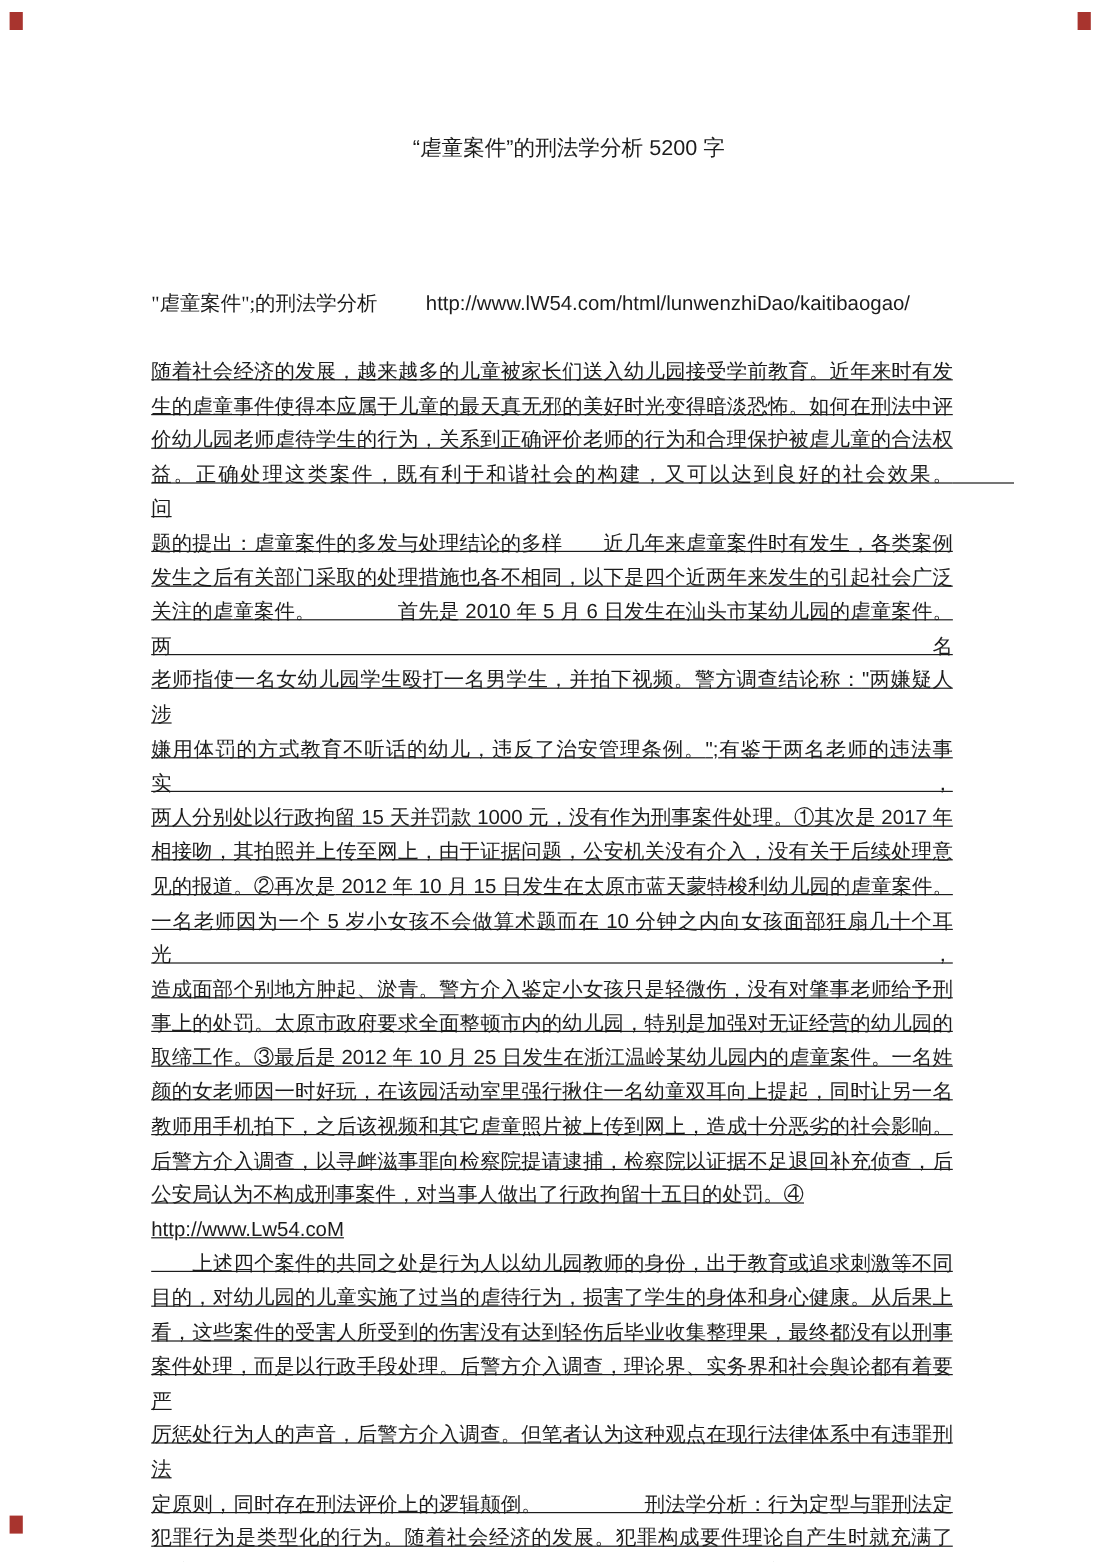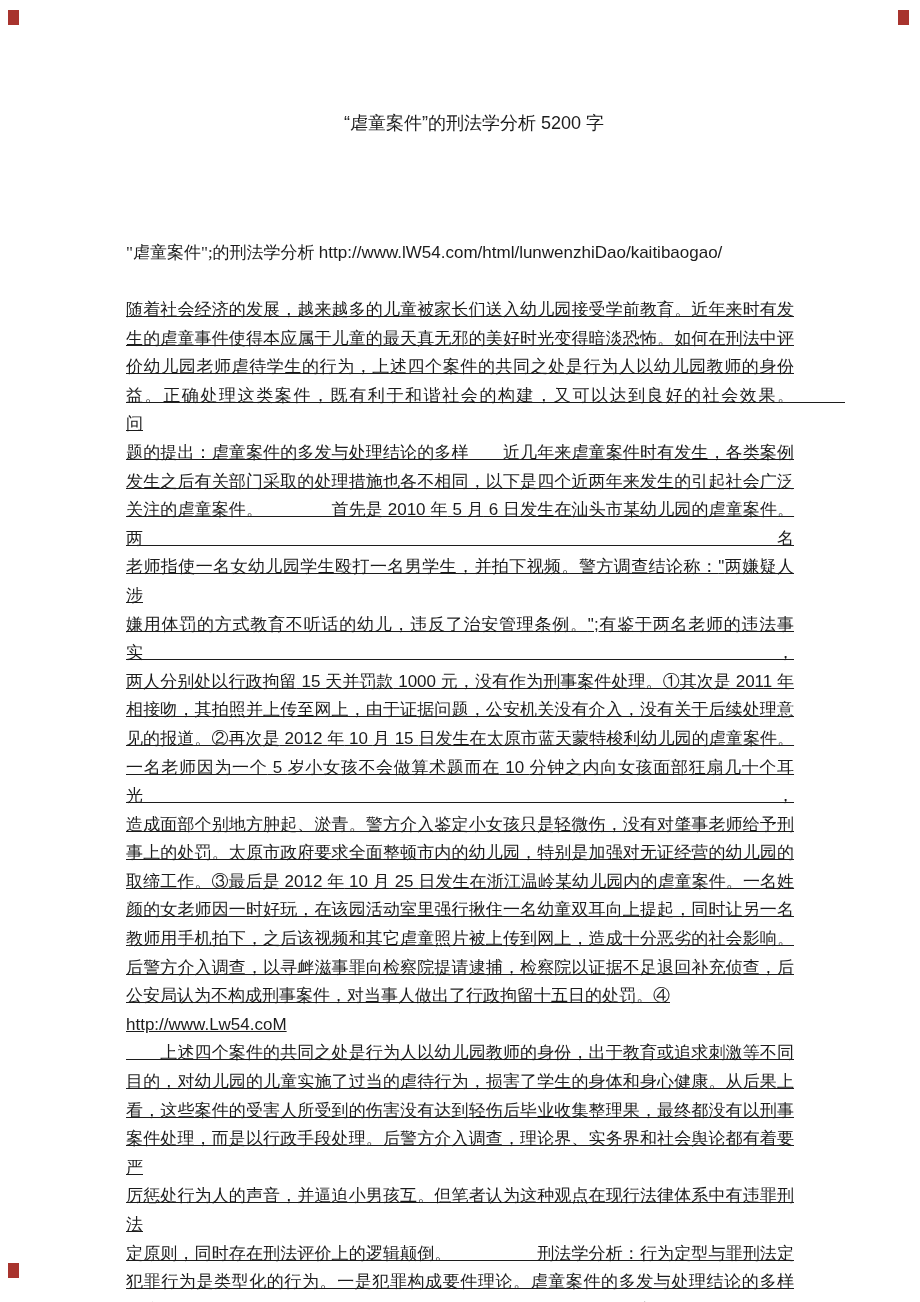--- a/index.html
+++ b/index.html
@@ -18,21 +18,21 @@
   .title{
     position:absolute;top:110px;left:0;width:920px;
     text-align:center;font-size:18px;line-height:26px;
     font-family:"Liberation Sans","DejaVu Sans",sans-serif;
     padding-left:14px;
   }
   .subtitle{
     position:absolute;top:240px;left:126px;width:668px;
     font-size:17px;line-height:26px;white-space:nowrap;
   }
-  .sub-url{}
+  .sub-url{margin-left:36px;}
   .lat{font-family:"Liberation Sans","DejaVu Sans",sans-serif;}
   .doc-body{
     position:absolute;top:296px;left:126px;width:668px;
     font-size:17px;line-height:28.6px;
   }
   .line{
     text-align:justify;
     text-align-last:justify;
     min-height:28.6px;
     text-decoration:underline;
@@ -52,45 +52,45 @@
 
   <div class="subtitle">
     <span class="sub-cn">"虐童案件";的刑法学分析</span>
     <span class="sub-url lat">http://www.lW54.com/html/lunwenzhiDao/kaitibaogao/</span>
   </div>
 
   <div class="doc-body">
     <div>
         <div class="line">随着社会经济的发展，越来越多的儿童被家长们送入幼儿园接受学前教育。近年来时有发</div>
         <div class="line">生的虐童事件使得本应属于儿童的最天真无邪的美好时光变得暗淡恐怖。如何在刑法中评</div>
-        <div class="line">价幼儿园老师虐待学生的行为，上述四个案件的共同之处是行为人以幼儿园教师的身份</div>
+        <div class="line">价幼儿园老师虐待学生的行为，关系到正确评价老师的行为和合理保护被虐儿童的合法权</div>
         <div class="line">益。正确处理这类案件，既有利于和谐社会的构建，又可以达到良好的社会效果。　　　问</div>
         <div class="line">题的提出：虐童案件的多发与处理结论的多样　　近几年来虐童案件时有发生，各类案例</div>
         <div class="line">发生之后有关部门采取的处理措施也各不相同，以下是四个近两年来发生的引起社会广泛</div>
         <div class="line">关注的虐童案件。　　　　首先是<span class="lat"> 2010 </span>年<span class="lat"> 5 </span>月<span class="lat"> 6 </span>日发生在汕头市某幼儿园的虐童案件。两名</div>
         <div class="line">老师指使一名女幼儿园学生殴打一名男学生，并拍下视频。警方调查结论称：<span class="lat">"</span>两嫌疑人涉</div>
         <div class="line">嫌用体罚的方式教育不听话的幼儿，违反了治安管理条例。<span class="lat">";</span>有鉴于两名老师的违法事实，</div>
-        <div class="line">两人分别处以行政拘留<span class="lat"> 15 </span>天并罚款<span class="lat"> 1000 </span>元，没有作为刑事案件处理。①其次是<span class="lat"> 2011 </span>年</div>
+        <div class="line">两人分别处以行政拘留<span class="lat"> 15 </span>天并罚款<span class="lat"> 1000 </span>元，没有作为刑事案件处理。①其次是<span class="lat"> 2017 </span>年</div>
         <div class="line">相接吻，其拍照并上传至网上，由于证据问题，公安机关没有介入，没有关于后续处理意</div>
         <div class="line">见的报道。②再次是<span class="lat"> 2012 </span>年<span class="lat"> 10 </span>月<span class="lat"> 15 </span>日发生在太原市蓝天蒙特梭利幼儿园的虐童案件。</div>
         <div class="line">一名老师因为一个<span class="lat"> 5 </span>岁小女孩不会做算术题而在<span class="lat"> 10 </span>分钟之内向女孩面部狂扇几十个耳光，</div>
         <div class="line">造成面部个别地方肿起、淤青。警方介入鉴定小女孩只是轻微伤，没有对肇事老师给予刑</div>
         <div class="line">事上的处罚。太原市政府要求全面整顿市内的幼儿园，特别是加强对无证经营的幼儿园的</div>
         <div class="line">取缔工作。③最后是<span class="lat"> 2012 </span>年<span class="lat"> 10 </span>月<span class="lat"> 25 </span>日发生在浙江温岭某幼儿园内的虐童案件。一名姓</div>
         <div class="line">颜的女老师因一时好玩，在该园活动室里强行揪住一名幼童双耳向上提起，同时让另一名</div>
         <div class="line">教师用手机拍下，之后该视频和其它虐童照片被上传到网上，造成十分恶劣的社会影响。</div>
         <div class="line">后警方介入调查，以寻衅滋事罪向检察院提请逮捕，检察院以证据不足退回补充侦查，后</div>
         <div class="line short">公安局认为不构成刑事案件，对当事人做出了行政拘留十五日的处罚。④</div>
       </div>
     <div class="line short lat">http://www.Lw54.coM</div>
     <div>
         <div class="line">　　上述四个案件的共同之处是行为人以幼儿园教师的身份，出于教育或追求刺激等不同</div>
         <div class="line">目的，对幼儿园的儿童实施了过当的虐待行为，损害了学生的身体和身心健康。从后果上</div>
         <div class="line">看，这些案件的受害人所受到的伤害没有达到轻伤后毕业收集整理果，最终都没有以刑事</div>
         <div class="line">案件处理，而是以行政手段处理。后警方介入调查，理论界、实务界和社会舆论都有着要严</div>
-        <div class="line">厉惩处行为人的声音，并逼迫小男孩互。但笔者认为这种观点在现行法律体系中有违罪刑法</div>
+        <div class="line">厉惩处行为人的声音，后警方介入调查。但笔者认为这种观点在现行法律体系中有违罪刑法</div>
         <div class="line">定原则，同时存在刑法评价上的逻辑颠倒。　　　　　刑法学分析：行为定型与罪刑法定</div>
-        <div class="line">犯罪行为是类型化的行为。一是犯罪构成要件理论。虐童案件的多发与处理结论的多样</div>
+        <div class="line">犯罪行为是类型化的行为。随着社会经济的发展。犯罪构成要件理论自产生时就充满了</div>
         <div class="line">争议。源于贝林格和<span class="lat"> M.E.</span>麦耶的构成要件理论坚决提倡构成要件是客观的，不掺杂任何主</div>
       </div>
   </div>
 
 </div>
 
 </body></html>

